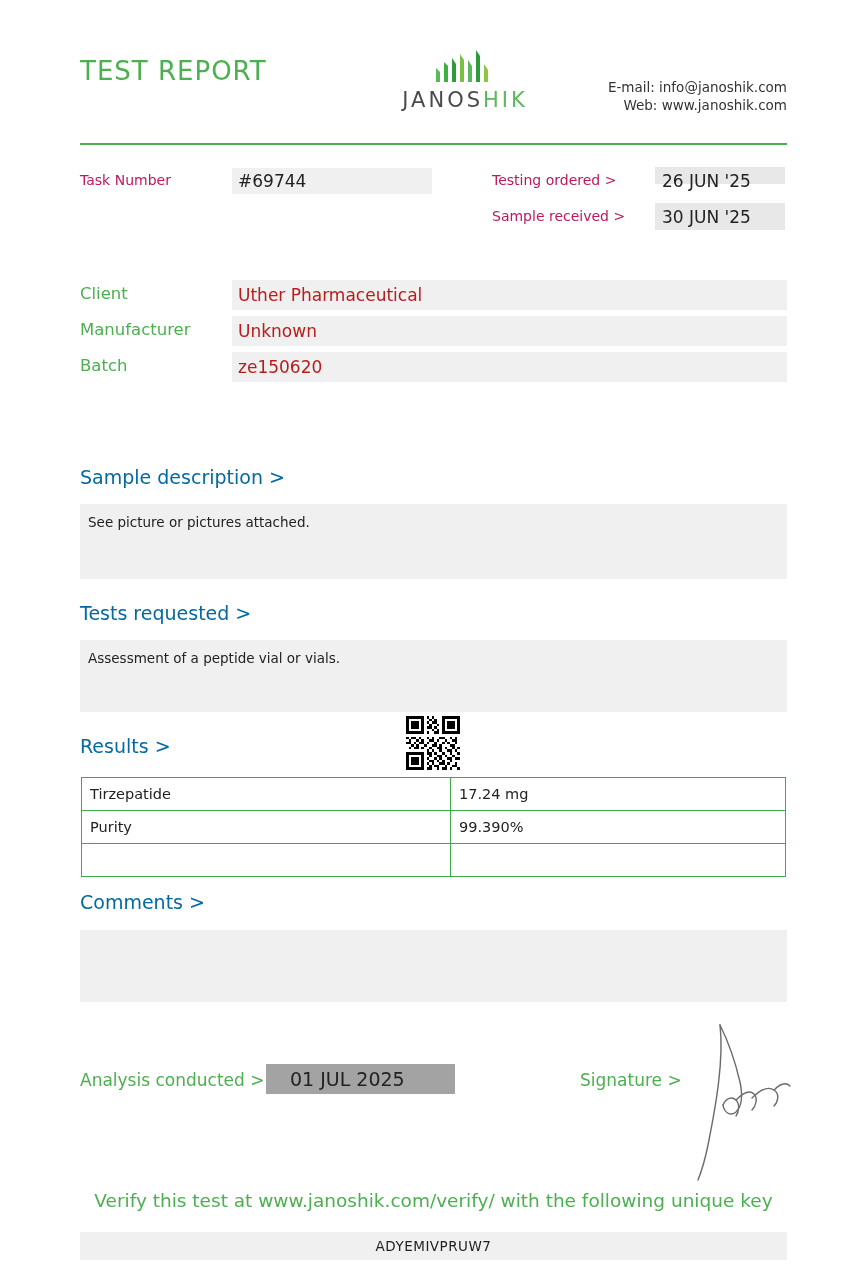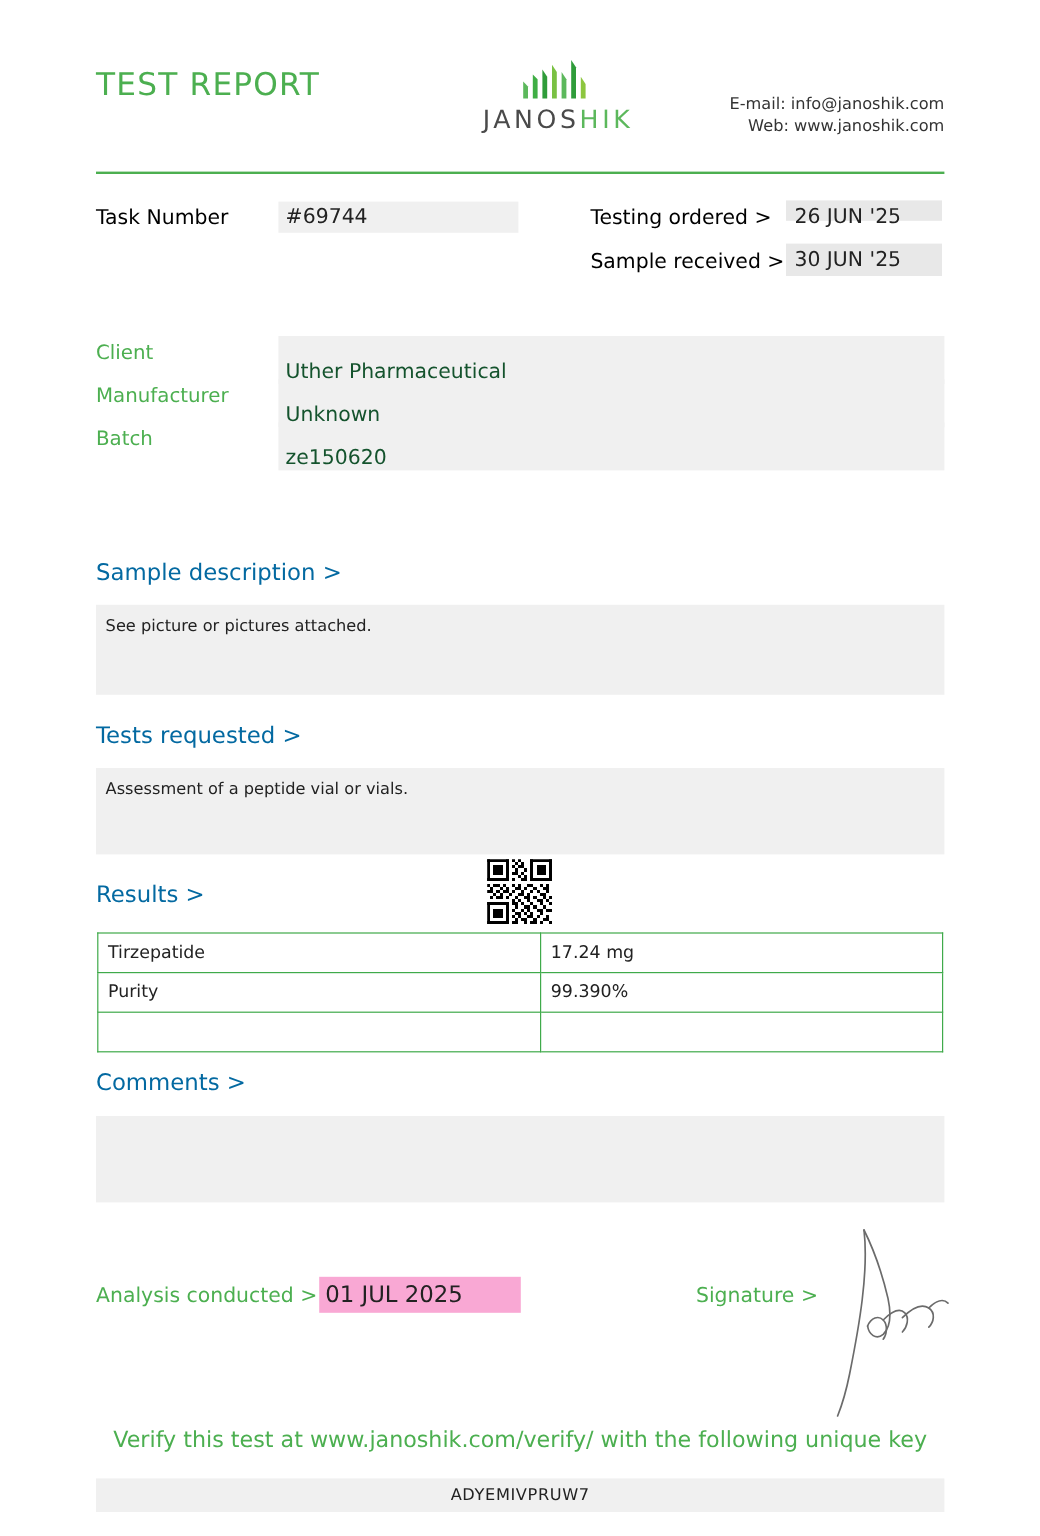--- a/index.html
+++ b/index.html
@@ -73,22 +73,22 @@
     position: absolute;
     left: 80px;
     top: 143px;
     width: 707px;
     height: 2px;
     background: #4caf50;
   }
 
   
   .label-green {
-    color: #000000;
-    font-size: 17px;
+    color: #be185d;
+    font-size: 14px;
     font-weight: 400;
   }
   .task-label {
     position: absolute;
     left: 80px;
     top: 172px;
   }
   .task-value {
     position: absolute;
     left: 232px;
@@ -154,22 +154,22 @@
     color: #4caf50;
   }
   .info-row .v {
     position: absolute;
     left: 152px;
     top: 0;
     right: 0;
     height: 30px;
     background: #f0f0f0;
     font-size: 17px;
-    color: #14532d;
-    padding: 20px 6px;
+    color: #b91c1c;
+    padding: 5px 6px;
     box-sizing: border-box;
   }
 
   
   .sect-head {
     position: absolute;
     font-size: 19px;
     color: #0369a1;
   }
   .sect-box {
@@ -224,26 +224,26 @@
     position: absolute;
     left: 80px;
     top: 1070px;
     font-size: 17px;
     color: #4caf50;
   }
   .analysis-value {
     position: absolute;
     left: 266px;
     top: 1064px;
-    width: 168px;
+    width: 189px;
     height: 30px;
-    background: #f9a8d4;
+    background: #a3a3a3;
     font-size: 19px;
     color: #222;
-    padding: 4px 5px;
+    padding: 4px 24px;
     box-sizing: border-box;
   }
   .signature-label {
     position: absolute;
     left: 580px;
     top: 1070px;
     font-size: 17px;
     color: #4caf50;
   }
   .signature-mark {

